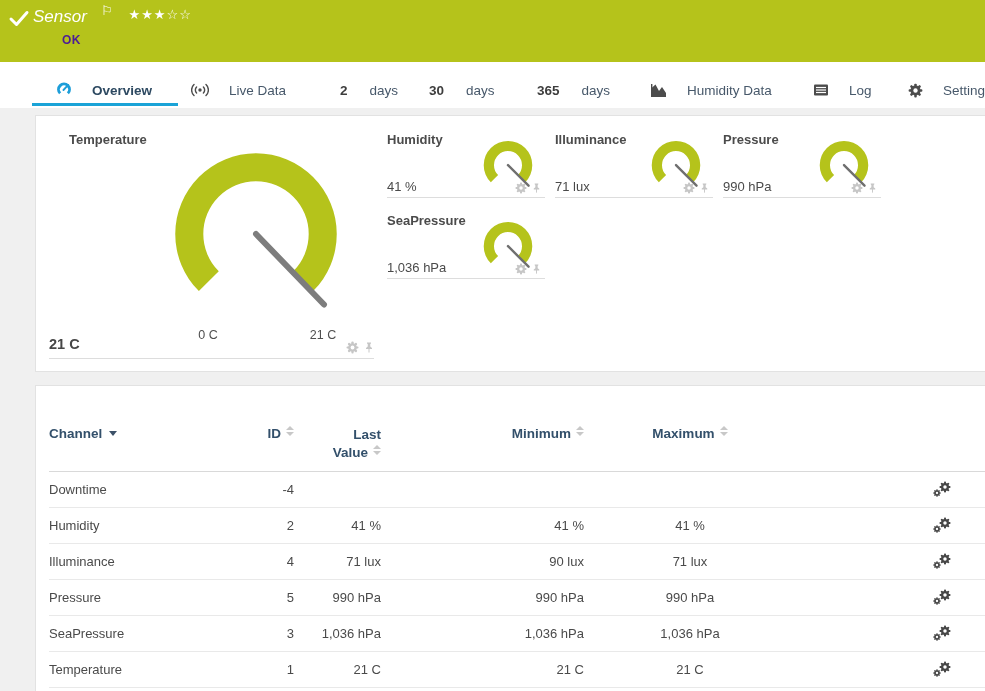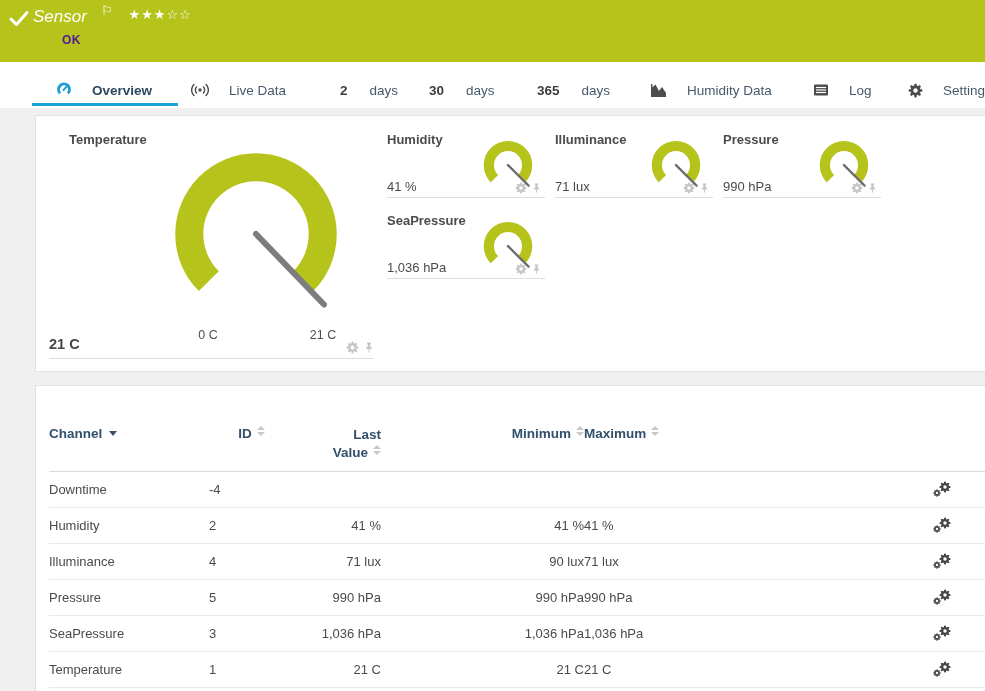--- a/index.html
+++ b/index.html
@@ -41,24 +41,24 @@
   .mini-icons{position:absolute;display:flex;gap:4px;color:#c6c6c6;}
   .mini-icons svg{display:block;}
 
   
   table.channels{position:absolute;left:13px;top:18px;width:947px;border-collapse:collapse;table-layout:fixed;}
   table.channels th{font-size:13.5px;font-weight:700;color:#33506b;vertical-align:top;
                     padding:22px 0 0 0;height:67px;box-sizing:border-box;border-bottom:1px solid #d9d9d9;}
   table.channels td{font-size:13px;color:#4a4a4a;height:36px;box-sizing:border-box;
                     border-bottom:1px solid #e9e9e9;padding:0;}
   .col-channel{width:160px;text-align:left;}
-  .col-id{width:85px;}
+  .col-id{width:85px;text-align:right;}
   .col-last{width:87px;text-align:right;}
   .col-min{width:203px;text-align:right;}
-  .col-max{width:212px;text-align:left;}
+  .col-max{width:212px;text-align:center;}
   .col-set{width:200px;text-align:center;}
   th.col-channel, td.col-channel{padding-left:20px;}
   td.col-set svg{vertical-align:middle;position:relative;left:46px;}
   .lv{display:inline-block;text-align:right;line-height:18px;}
   .caret{display:inline-block;width:0;height:0;border-left:4.5px solid transparent;
          border-right:4.5px solid transparent;border-top:5px solid #3c5168;
          margin-left:7px;vertical-align:2px;}
   .sort{display:inline-block;vertical-align:2px;margin-left:5px;}
   .sort i{display:block;width:0;height:0;border-left:4px solid transparent;border-right:4px solid transparent;}
   .sort .t-up{border-bottom:4px solid #c8c8c8;margin-bottom:2px;}

